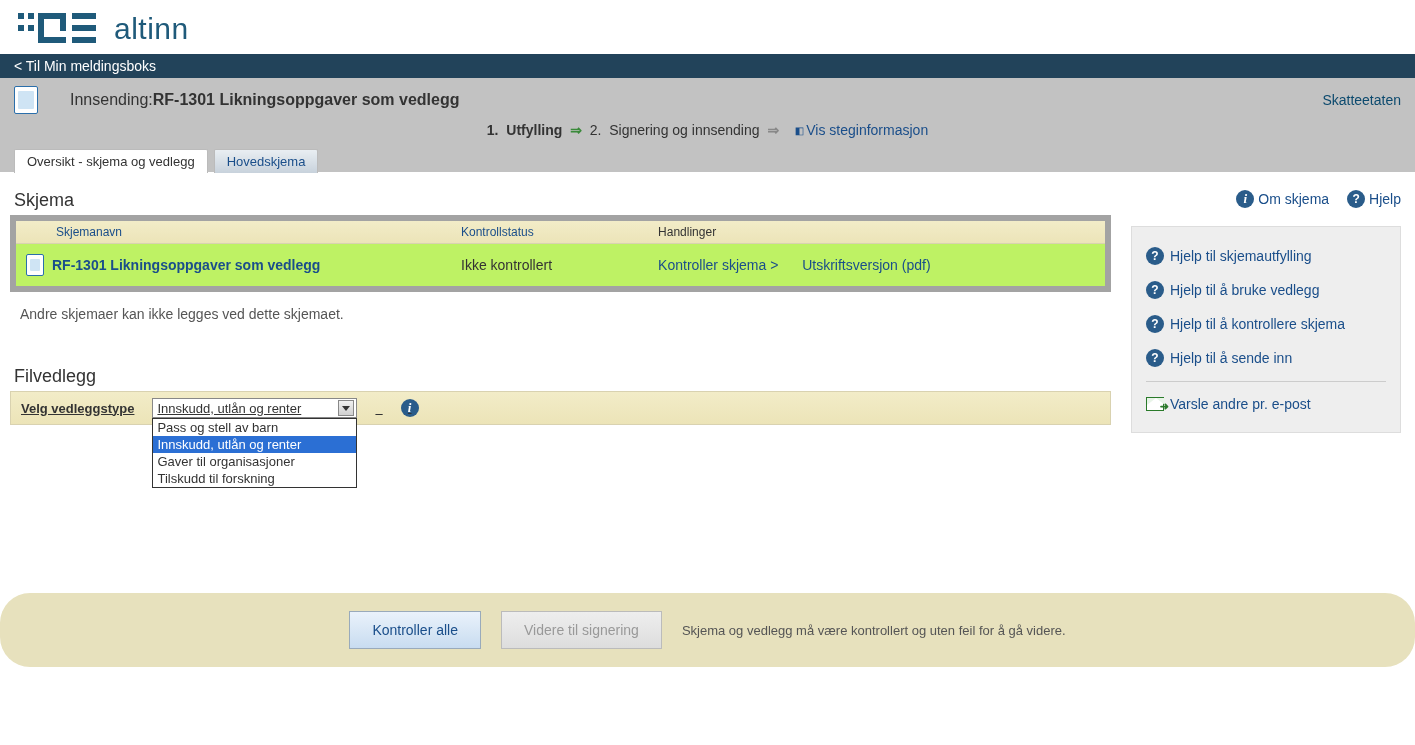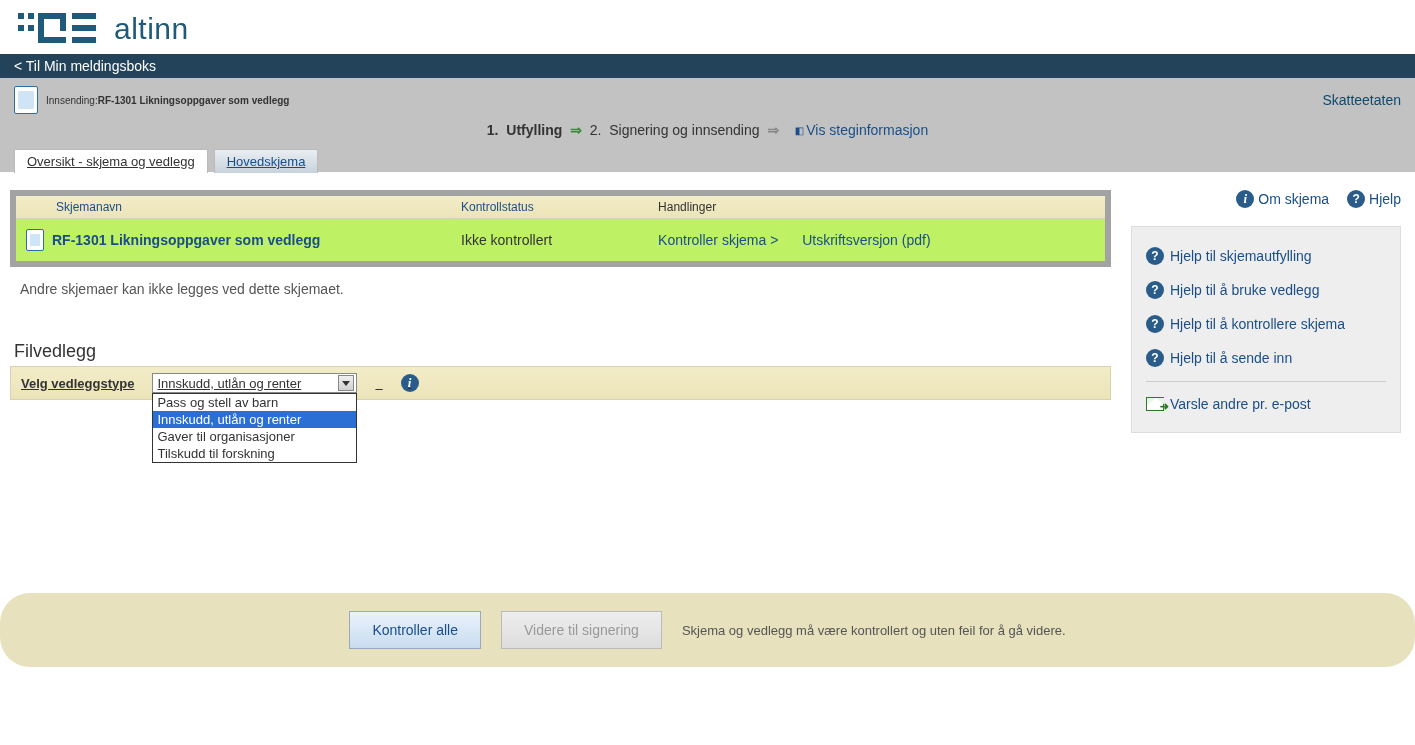--- a/index.html
+++ b/index.html
@@ -52,39 +52,38 @@
     border: 1.5px solid #2b6fab;
     border-radius: 2px;
     background: #fff;
     position: relative;
   }
   .docicon::after {
     content:""; position:absolute; inset:4px 3px 4px 3px;
     background: #cfe4f4;
     border-radius:1px;
   }
-  .title-label { font-size:10px; }
+  .title-label { font-size:16px;margin-left:24px; }
   .title-label b { font-weight:bold; }
   .agency { font-size:14px; color:#0c4a6e; }
   .steps {
     text-align:center; padding: 8px 0 10px 0; font-size:14px;
   }
   .steps b { font-weight:bold; }
   .arrow-green { color:#3a8a3a; font-weight:bold; padding:0 4px; }
   .arrow-grey { color:#888; font-weight:bold; padding:0 4px; }
   .steps a { color:#1a4e8a; text-decoration:none; }
   .steps .sq { color:#1a4e8a; font-size:10px; vertical-align:1px; padding-right:2px;}
   .tabs {
     display:flex; gap:6px; position:relative; top:1px;
   }
   .tab {
     background:#fff; border:1px solid #bbb; border-bottom:none;
     padding:4px 12px; font-size:13px; color:#333;
     border-radius:2px 2px 0 0;
-    text-decoration:underline;
   }
   .tab.active { background:#fff; }
   .tab.inactive { background: linear-gradient(#e9eef2,#c8d2dc); color:#1a4e8a; cursor:pointer;}
   .content {
     display:flex; gap:20px; padding: 18px 14px 0 10px; align-items:flex-start;
   }
   .main-col { flex:1; min-width:0; }
   .side-col { width:270px; }
   .top-links {
     display:flex; justify-content:flex-end; gap:18px; margin-bottom:18px;
@@ -224,20 +223,21 @@
     &nbsp;&nbsp;<span class="sq">◧</span><a href="#">Vis steginformasjon</a>
   </div>
   <div class="tabs">
     <div class="tab active">Oversikt - skjema og vedlegg</div>
     <div class="tab inactive">Hovedskjema</div>
   </div>
 </div>
 
 <div class="content">
   <div class="main-col">
+    <h2 class="section">Skjema</h2>
     <table class="tbl">
       <thead>
         <tr>
           <th style="width:40%;padding-left:40px">Skjemanavn</th>
           <th style="width:18%">Kontrollstatus</th>
           <th class="plain">Handlinger</th>
         </tr>
       </thead>
       <tbody>
         <tr>

